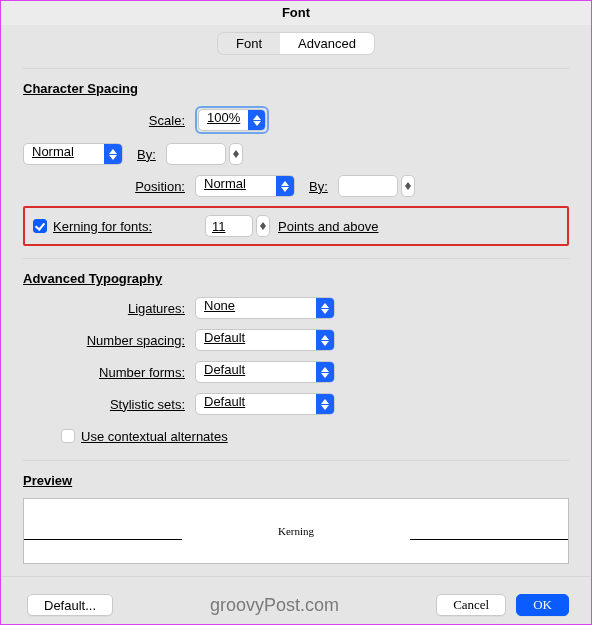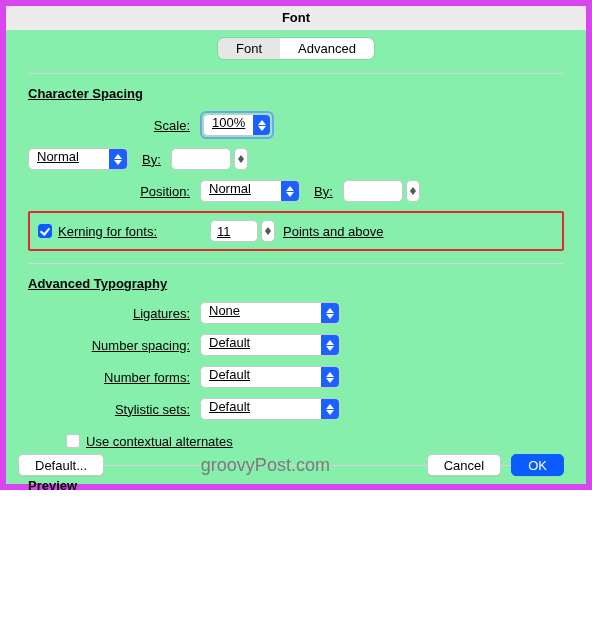--- a/index.html
+++ b/index.html
@@ -5,23 +5,23 @@
   * { box-sizing: border-box; }
   body {
     margin: 0;
     font-family: -apple-system, BlinkMacSystemFont, "Helvetica Neue", Arial, sans-serif;
     font-size: 13px;
     color: #000;
     background: #fff;
   }
   .window {
     width: 592px;
-    height: 490px;
-    background: #86efac;
-    border: 6px solid #d946ef;
+    height: 625px;
+    background: #e5e5e5;
+    border: 1px solid #d946ef;
     position: relative;
   }
   .titlebar {
     height: 24px;
     line-height: 24px;
     text-align: center;
     font-weight: 600;
     font-size: 13px;
     background: #ececec;
   }
@@ -181,21 +181,21 @@
     position: absolute;
     top: 50%;
     left: 50%;
     transform: translate(-50%, -50%);
     font-size: 11px;
     font-family: Georgia, serif;
   }
   .footer {
     position: absolute;
     bottom: 8px;
-    left: 12px;
+    left: 26px;
     right: 22px;
     display: flex;
     align-items: center;
     justify-content: center;
   }
   .btn {
     height: 22px;
     padding: 0 16px;
     border: 1px solid #c9c9c9;
     border-radius: 5px;
@@ -212,21 +212,21 @@
     color: #fff;
     font-weight: 500;
   }
   .watermark {
     flex: 1;
     text-align: center;
     font-family: Liberation Sans, sans-serif;
     font-size: 18px;
     color: #7a7a7a;
   }
-  .footer-right { display:flex; gap:10px; }
+  .footer-right { display:flex; gap:10px;font-family:Liberation Serif, serif; }
   .divline { border-top:1px solid #d6d6d6; margin: 12px -22px 0 -22px;}
 </style>
 </head>
 <body>
 
 <div class="window">
   <div class="titlebar">Font</div>
 
   <div class="content">
 

